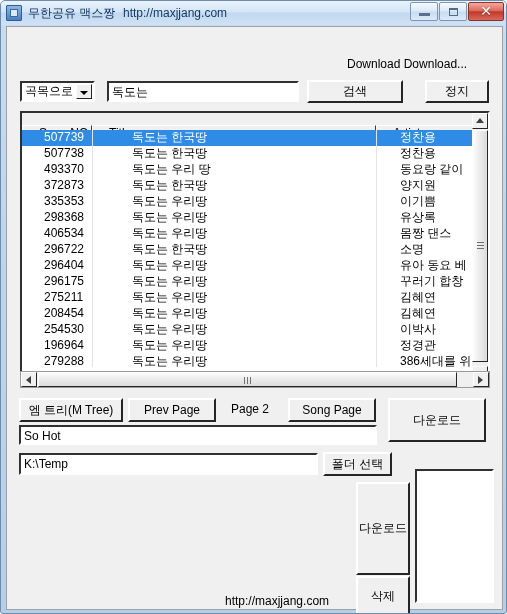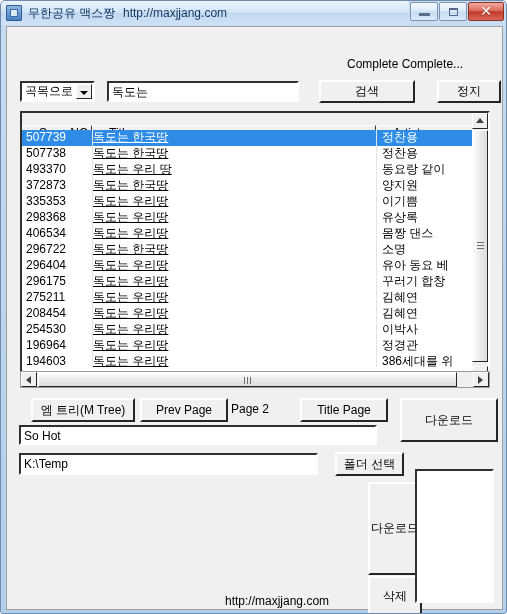--- a/index.html
+++ b/index.html
@@ -20,21 +20,21 @@
     width: 507px; height: 614px;
     box-sizing: border-box;
     background: linear-gradient(to bottom, #c8ddf2 0%, #bcd6ee 40%, #b3cfea 100%);
     border: 1px solid #6f8cad;
     border-radius: 5px 5px 3px 3px;
     overflow: hidden;
   }
   #titlebar {
     position: absolute;
     left: 0; top: 0;
-    width: 408px; height: 24px;
+    width: 507px; height: 24px;
     background: linear-gradient(to bottom, #eaf3fc 0%, #d3e5f7 45%, #c2d9f1 50%, #cfe1f5 100%);
     border-radius: 4px 4px 0 0;
   }
   #app-icon {
     position: absolute;
     left: 5px; top: 4px;
     width: 16px; height: 16px;
     background: linear-gradient(to bottom, #8fb8e0, #4a7fc1);
     border: 1px solid #2f5e96;
     box-sizing: border-box;
@@ -159,21 +159,20 @@
     border-bottom-color: #7a7a7a;
     box-sizing: border-box;
     font-size: 12px;
     color: #000;
     text-align: center;
     white-space: nowrap;
     cursor: default;
     display: flex;
     align-items: center;
     justify-content: center;
-    margin-left: 12px;
   }
 
   
   #combo {
     position: absolute;
     left: 13px; top: 54px;
     width: 75px; height: 21px;
     background: #ffffff;
     border: 2px inset #dfdfdf;
     border-top-color: #848484;
@@ -262,26 +261,27 @@
   .row.sel { background: #2e8ce6; }
   .row .c-no,
   .row .c-title,
   .row .c-artist {
     position: absolute;
     top: 0; height: 16px; line-height: 15px;
     font-size: 12px;
     color: #000;
     white-space: nowrap;
     overflow: hidden;
+    margin-left: 18px;
   }
   .row.sel .c-no,
   .row.sel .c-title,
   .row.sel .c-artist { color: #ffffff; }
   .row .c-no    { left: 4px;  width: 60px; }
-  .row .c-title { left: 71px; width: 268px; text-decoration: underline; }
+  .row .c-title { left: 92px; width: 268px; }
   .row .c-artist{ left: 360px; width: 88px; }
   .gridline-a {
     position: absolute;
     left: 70px; top: 0; width: 1px; height: 100%;
     background: #e4e4e4;
   }
   .gridline-b {
     position: absolute;
     left: 354px; top: 0; width: 1px; height: 100%;
     background: #e4e4e4;
@@ -427,21 +427,21 @@
 
     <div class="winbtn" id="btn-min"></div>
     <div class="winbtn" id="btn-max"></div>
     <div class="winbtn" id="btn-close">
       <span class="x">✕</span>
     </div>
   </div>
 
   <div id="client">
 
-    <div class="label-static" style="left:340px; top:30px;">Complete Complete...</div>
+    <div class="label-static" style="left:340px; top:30px;">Download Download...</div>
 
     <div id="combo">
       <div id="combo-value">곡목으로</div>
       <div id="combo-arrow"></div>
     </div>
 
     <div class="field" style="left:100px; top:54px; width:192px; height:21px;">독도는</div>
 
     <div class="btn" style="left:300px; top:53px; width:96px; height:23px;">검색</div>
 
@@ -551,21 +551,21 @@
             <div class="row">
               <div class="gridline-a"></div>
               <div class="gridline-b"></div>
               <div class="c-no">196964</div>
               <div class="c-title">독도는 우리땅</div>
               <div class="c-artist">정경관</div>
             </div>
             <div class="row">
               <div class="gridline-a"></div>
               <div class="gridline-b"></div>
-              <div class="c-no">194603</div>
+              <div class="c-no">279288</div>
               <div class="c-title">독도는 우리땅</div>
               <div class="c-artist">386세대를 위</div>
             </div>
           </div>
       </div>
 
       <div id="vscroll">
         <div class="sb-arrow" id="vsb-up">
           <span class="tri up"></span>
         </div>
@@ -585,21 +585,21 @@
         <span class="tri-h right"></span>
       </div>
     </div>
 
     <div class="btn" style="left:12px; top:371px; width:104px; height:24px;">엠 트리(M Tree)</div>
 
     <div class="btn" style="left:121px; top:371px; width:88px; height:24px;">Prev Page</div>
 
     <div class="label-static" style="left:224px; top:375px;">Page 2</div>
 
-    <div class="btn" style="left:281px; top:371px; width:88px; height:24px;">Title Page</div>
+    <div class="btn" style="left:281px; top:371px; width:88px; height:24px;">Song Page</div>
 
     <div class="btn" style="left:381px; top:371px; width:98px; height:44px;">다운로드</div>
 
     <div class="field" style="left:12px; top:398px; width:358px; height:20px;">So Hot</div>
 
     <div class="field" style="left:12px; top:426px; width:299px; height:22px;">K:\Temp</div>
 
     <div class="btn" style="left:316px; top:425px; width:69px; height:24px;">폴더 선택</div>
 
     <div class="btn" style="left:349px; top:455px; width:54px; height:93px;">다운로드</div>

